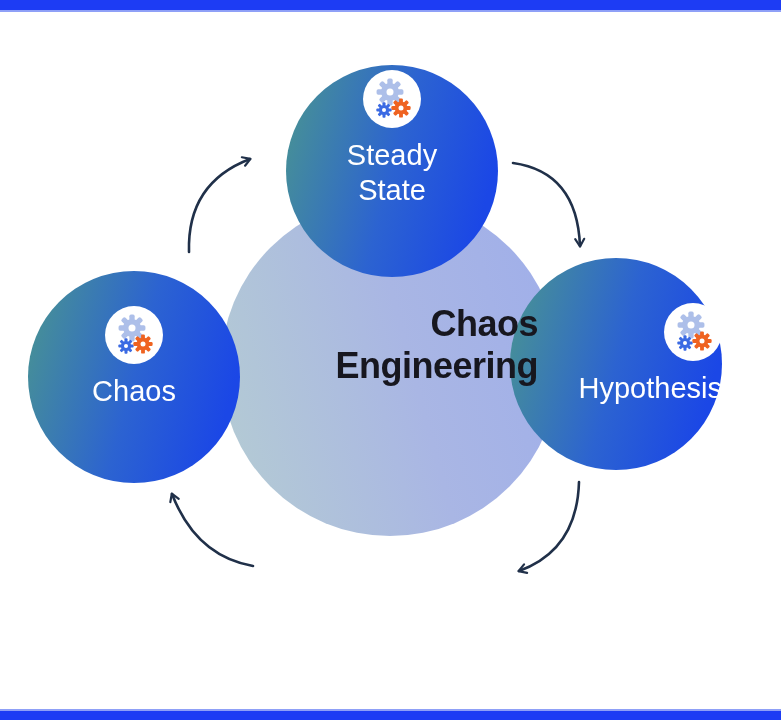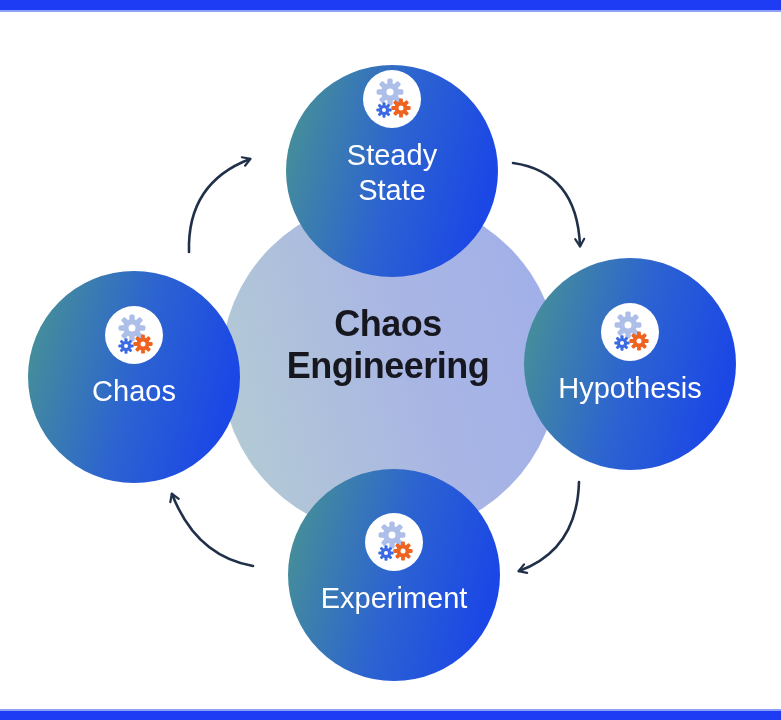--- a/index.html
+++ b/index.html
@@ -20,32 +20,32 @@
   .bar-top{top:0; height:10px; border-bottom:2px solid var(--bar-edge);}
   .bar-bottom{bottom:0; height:9px; border-top:2px solid var(--bar-edge);}
 
   .center-circle{
     position:absolute; left:221px; top:198px; width:338px; height:338px;
     border-radius:50%;
     background:linear-gradient(75deg, var(--center-teal) 0%, var(--center-mid) 55%, var(--center-blue) 100%);
   }
   .center-title{
     position:absolute; left:238px; top:303px; width:300px;
-    text-align:center; font-size:36px; font-weight:700; line-height:1.16;
+    text-align:right; font-size:36px; font-weight:700; line-height:1.16;
     letter-spacing:-0.5px; color:var(--title-ink); z-index:3;
   }
 
   .node{
     position:absolute; width:212px; height:212px; border-radius:50%;
     background:linear-gradient(105deg, var(--node-teal) 0%, var(--node-blue-mid) 50%, var(--node-blue) 88%);
     display:flex; flex-direction:column; align-items:center; justify-content:center;
     color:var(--label-ink); text-align:center; z-index:2;
   }
   .node-steady{left:286px; top:65px;  padding-bottom:64px; box-sizing:border-box;}
-  .node-hypothesis{left:524px; top:258px; padding-bottom:20px; box-sizing:border-box;}
+  .node-hypothesis{left:510px; top:258px; padding-bottom:20px; box-sizing:border-box;align-items:flex-end;}
   .node-experiment{left:288px; top:469px; padding-bottom:22px; box-sizing:border-box;}
   .node-adapt{left:28px;  top:271px; padding-bottom:40px; box-sizing:border-box;}
 
   .badge{
     width:58px; height:58px; border-radius:50%; background:var(--badge-bg);
     display:block; margin-bottom:10px;
   }
   .badge svg{display:block; width:58px; height:58px;}
   .g-lg{fill:var(--gear-large);} .g-sm{fill:var(--gear-small);} .g-or{fill:var(--gear-orange);}
 
@@ -102,28 +102,20 @@
 
   <div class="node node-hypothesis">
     <span class="badge">
       <svg viewBox="0 0 58 58" aria-hidden="true">
           <use href="#gearset"></use>
         </svg>
     </span>
     <span class="node-label">Hypothesis</span>
   </div>
 
-  <div class="node node-experiment">
-    <span class="badge">
-      <svg viewBox="0 0 58 58" aria-hidden="true">
-          <use href="#gearset"></use>
-        </svg>
-    </span>
-    <span class="node-label">Experiment</span>
-  </div>
 
   <div class="node node-adapt">
     <span class="badge">
       <svg viewBox="0 0 58 58" aria-hidden="true">
           <use href="#gearset"></use>
         </svg>
     </span>
     <span class="node-label">Chaos</span>
   </div>
 

